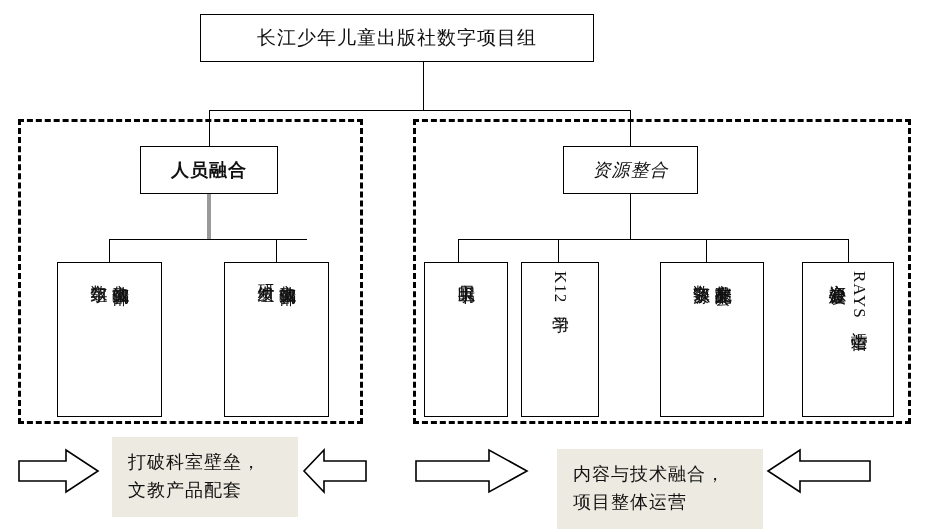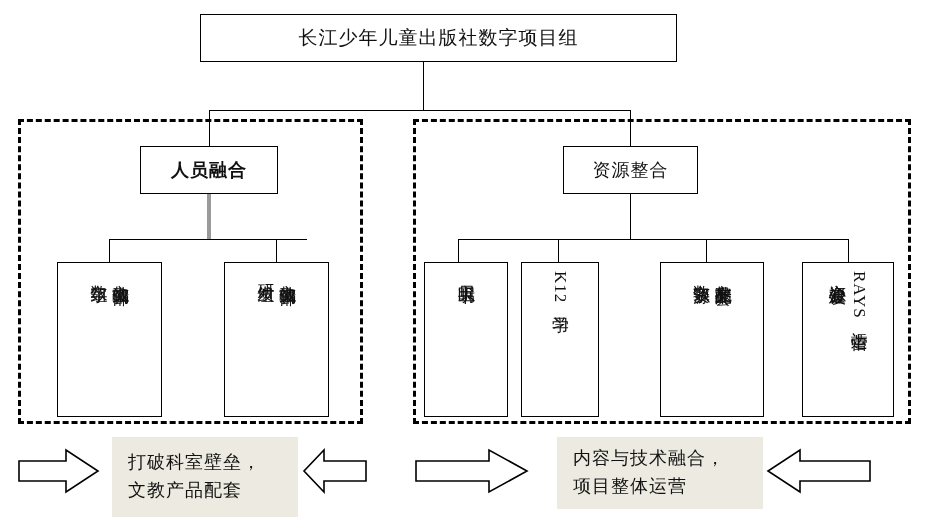--- a/index.html
+++ b/index.html
@@ -2,25 +2,25 @@
 <html><head>
 <meta charset="utf-8">
 <style>
   html,body{margin:0;padding:0;background:#fff;}
   body{font-family:"Liberation Serif","DejaVu Serif",serif;}
   #root{position:relative;width:929px;height:532px;background:#ffffff;overflow:hidden;}
 
   .box{position:absolute;border:1px solid #000;background:#fff;box-sizing:border-box;
        display:flex;align-items:center;justify-content:center;text-align:center;color:#111;}
 
-  #title-box{left:200px;top:14px;width:477px;height:48px;font-size:19px;letter-spacing:1px;}
+  #title-box{left:200px;top:14px;width:394px;height:48px;font-size:19px;letter-spacing:1px;}
 
   .mid-box{font-size:18px;letter-spacing:1px;}
   #mid-left{left:140px;top:146px;width:138px;height:48px;font-weight:bold;}
-  #mid-right{left:563px;top:146px;width:135px;height:48px;}
+  #mid-right{left:563px;top:146px;width:135px;height:48px;font-style:italic;}
 
   .dashed-group{position:absolute;border:3px dashed #000;box-sizing:border-box;background:transparent;}
   #group-left{left:18px;top:119px;width:345px;height:305px;}
   #group-right{left:413px;top:119px;width:498px;height:305px;}
 
   .leaf{position:absolute;border:1px solid #000;background:#fff;box-sizing:border-box;
         display:flex;align-items:flex-start;justify-content:center;}
   .vtext{writing-mode:vertical-rl;text-orientation:upright;font-size:17px;line-height:1.28;
          letter-spacing:1px;color:#111;padding-top:8px;display:flex;align-items:flex-start;}
   .vtext.lat{text-orientation:mixed;}
@@ -34,21 +34,21 @@
 
   .line{position:absolute;background:#000;}
   .line.v{width:1px;}
   .line.h{height:1px;}
   .line.gray{background:#9a9a9a;width:4px;}
 
   .callout{position:absolute;background:#edebe1;box-sizing:border-box;
            display:flex;flex-direction:column;justify-content:center;
            padding:0 16px;font-size:18px;line-height:1.55;letter-spacing:1px;color:#111;}
   #callout-left{left:112px;top:437px;width:186px;height:80px;}
-  #callout-right{left:557px;top:437px;width:206px;height:72px;}
+  #callout-right{left:557px;top:449px;width:206px;height:80px;}
 
   .arrow{position:absolute;}
   .arrow svg{display:block;}
 </style>
 </head>
 <body>
 
 <div id="root">
 
   <div class="dashed-group" id="group-left"></div>

